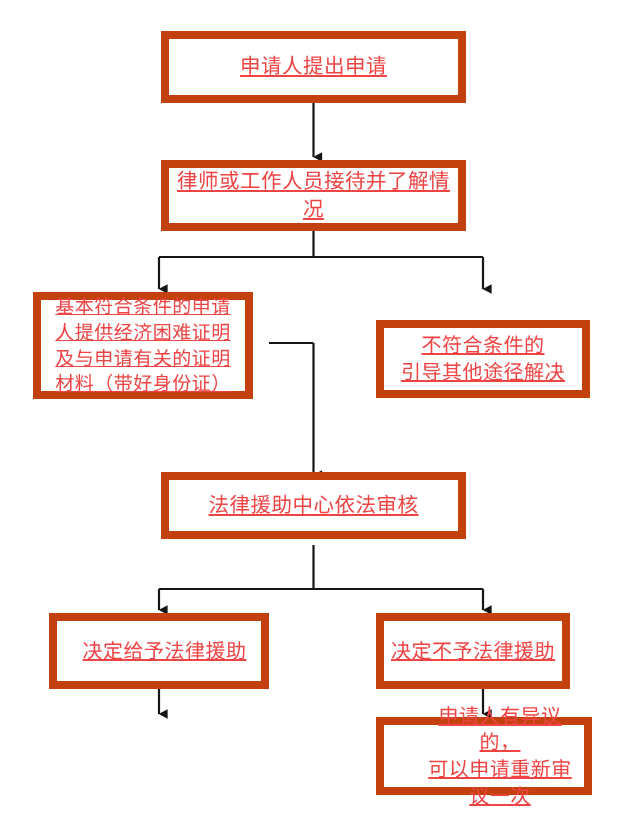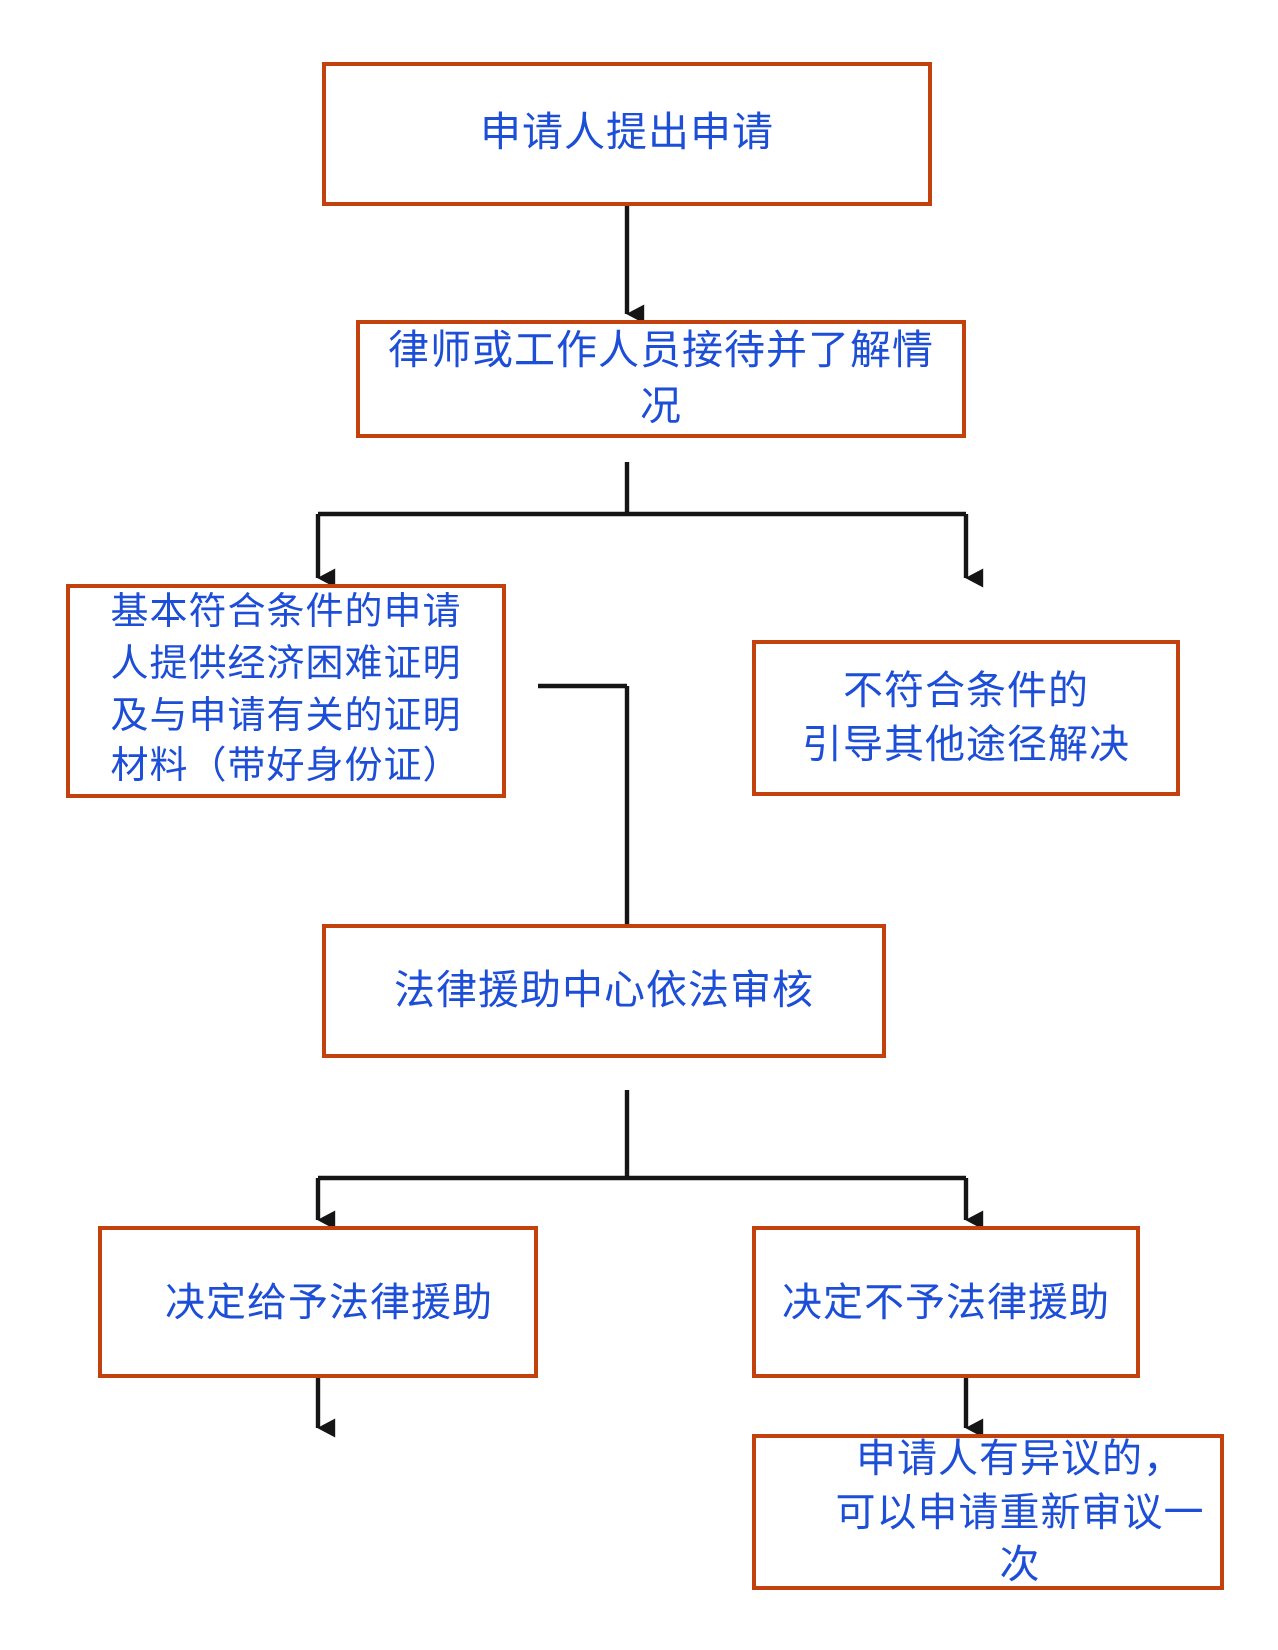--- a/index.html
+++ b/index.html
@@ -22,32 +22,33 @@
     position: absolute;
     left: 0;
     top: 0;
     width: 639px;
     height: 825px;
     pointer-events: none;
   }
   .node {
     position: absolute;
     box-sizing: border-box;
-    border: 2px solid #c2410c;
+    border: 8px solid #c2410c;
     background: #ffffff;
     display: flex;
     align-items: center;
     justify-content: center;
     text-align: center;
-    color: #1d4ed8;
+    color: #ef4444;
     font-size: 20px;
     line-height: 1.33;
     letter-spacing: 0.5px;
     white-space: pre-line;
     padding: 2px 6px;
+    text-decoration: underline;
   }
   .node-narrow {
     font-size: 19px;
     line-height: 1.35;
   }
   .node-wide {
     font-size: 20.5px;
   }
 </style>
 </head>
@@ -80,33 +81,33 @@
       <line x1="483" y1="589" x2="483" y2="610" marker-end="url(#arrowhead)"></line>
 
       <line x1="159" y1="689" x2="159" y2="714" marker-end="url(#arrowhead)"></line>
 
       <line x1="483" y1="689" x2="483" y2="714" marker-end="url(#arrowhead)"></line>
     </g>
   </svg>
 
   <div class="node node-wide" style="left:161px; top:31px; width:305px; height:72px;">申请人提出申请</div>
 
-  <div class="node node-wide" style="left:178px; top:160px; width:305px; height:59px;">律师或工作人员接待并了解情况</div>
+  <div class="node node-wide" style="left:161px; top:160px; width:305px; height:71px;">律师或工作人员接待并了解情况</div>
 
   <div class="node node-narrow" style="left:33px; top:292px; width:220px; height:107px;">基本符合条件的申请
 人提供经济困难证明
 及与申请有关的证明
 材料（带好身份证）</div>
 
   <div class="node" style="left:376px; top:292px; width:214px; height:78px;margin-top:28px;">不符合条件的
 引导其他途径解决</div>
 
-  <div class="node node-wide" style="left:161px; top:462px; width:282px; height:67px;">法律援助中心依法审核</div>
+  <div class="node node-wide" style="left:161px; top:472px; width:305px; height:67px;">法律援助中心依法审核</div>
 
   <div class="node" style="left:49px; top:613px; width:220px; height:76px;padding-left:17px;">决定给予法律援助</div>
 
   <div class="node" style="left:376px; top:613px; width:194px; height:76px;">决定不予法律援助</div>
 
 
-  <div class="node" style="left:376px; top:717px; width:236px; height:78px;padding-left:38px;">申请人有异议的，
+  <div class="node" style="left:376px; top:717px; width:216px; height:78px;padding-left:38px;">申请人有异议的，
 可以申请重新审议一次</div>
 
 </div>
 
 </body></html>

